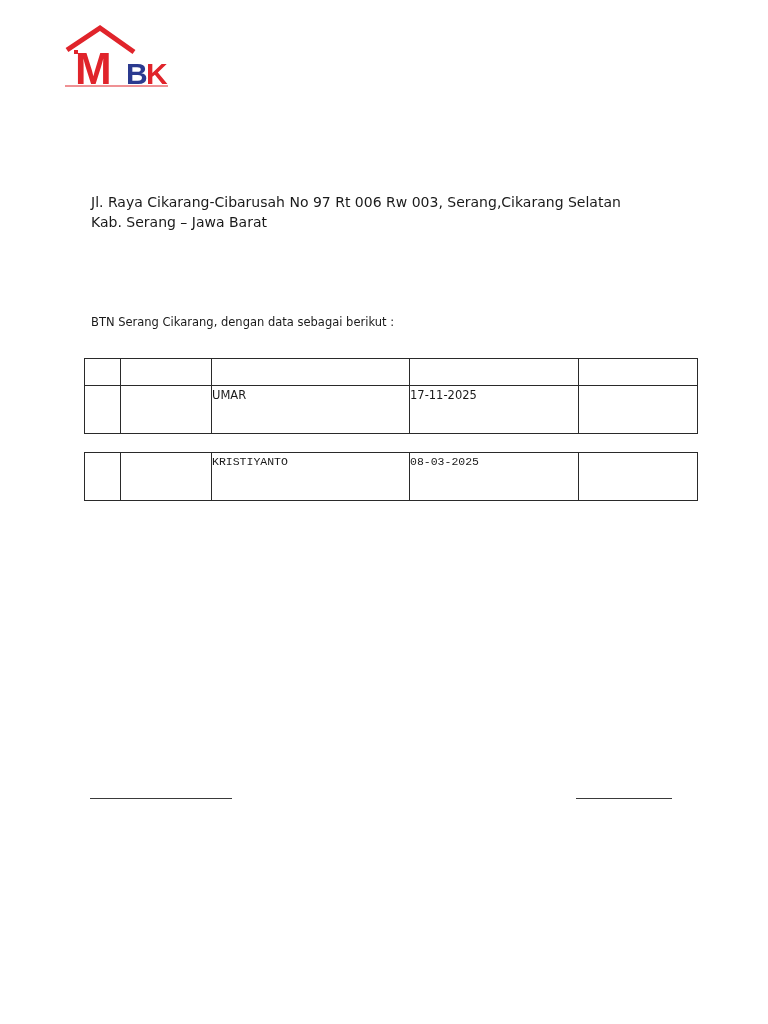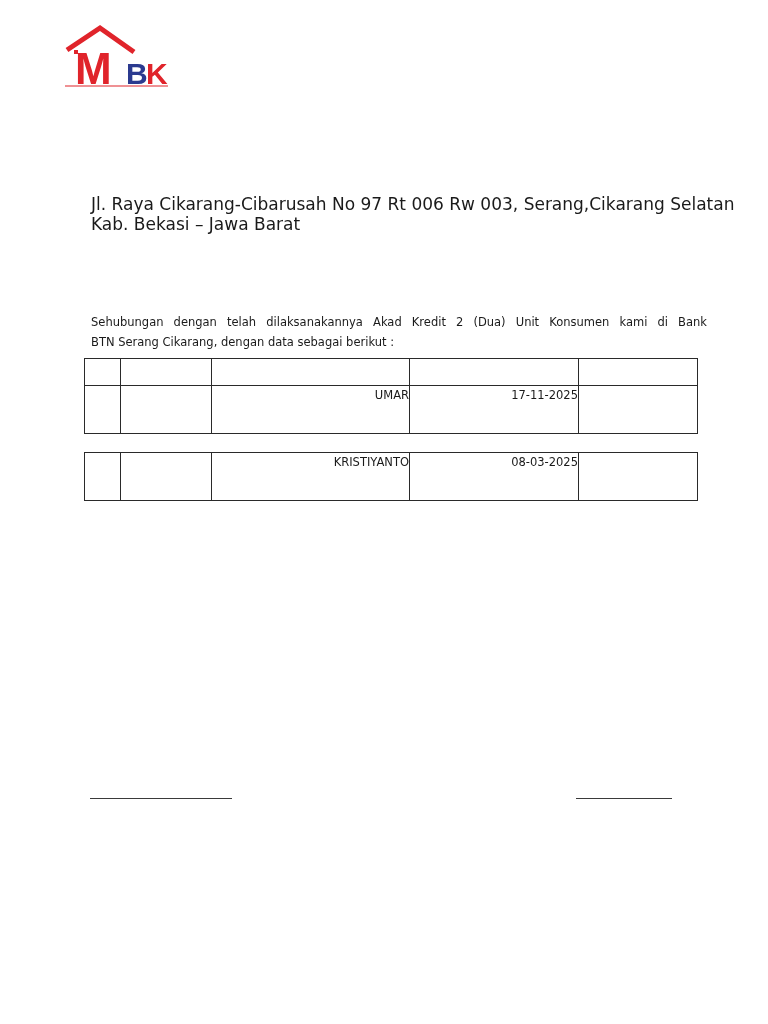--- a/index.html
+++ b/index.html
@@ -2,26 +2,26 @@
 <html><head>
 <meta charset="utf-8">
 <style>
   html, body { margin:0; padding:0; }
   body {
     width:768px; height:1024px; background:#ffffff; position:relative; overflow:hidden;
     font-family:"DejaVu Sans", "Liberation Sans", sans-serif; color:#1a1a1a;
   }
   .logo { position:absolute; left:62px; top:24px; width:110px; height:66px; }
   .logo svg { display:block; }
-  .line { position:absolute; left:91px; font-size:17px; letter-spacing:0; white-space:nowrap; }
+  .line { position:absolute; left:91px; font-size:14px; letter-spacing:0; white-space:nowrap; }
   .para { position:absolute; left:91px; width:616px; font-size:11.5px; line-height:20px; text-align:justify; }
   .para .l1 { display:block; text-align:justify; text-align-last:justify; }
   .para .l2 { display:block; }
   table.data { position:absolute; border-collapse:collapse; table-layout:fixed; }
-  table.data td { border:1.5px solid #2a2a2a; padding:0; vertical-align:top; text-align:right; font-size:11.5px; }
+  table.data td { border:1.5px solid #2a2a2a; padding:0; vertical-align:top; text-align:left; font-size:11.5px; }
   table.data td span { display:block; padding-top:2px; }
   .sig { position:absolute; top:798px; height:0; border-top:1.5px solid #3a3a3a; }
 </style>
 </head>
 <body>
 
 <div class="logo">
   <svg width="110" height="66" viewBox="0 0 110 66">
 
     <polyline points="5,26 38,4 72,28" fill="none" stroke="#e0242b" stroke-width="5" stroke-linejoin="miter"></polyline>
@@ -31,24 +31,23 @@
 
     <text x="64" y="60" font-family="Liberation Sans, sans-serif" font-weight="bold" font-size="30" fill="#2b3a8f">B</text>
 
     <text x="84" y="60" font-family="Liberation Sans, sans-serif" font-weight="bold" font-size="30" fill="#e0242b">K</text>
 
     <line x1="3" y1="62" x2="106" y2="62" stroke="#e0242b" stroke-width="1.2"></line>
   </svg>
 </div>
 
 <div class="line" style="top:194px;">Jl. Raya Cikarang-Cibarusah No 97 Rt 006 Rw 003, Serang,Cikarang Selatan</div>
-<div class="line" style="top:214px;">Kab. Bekasi – Jawa Barat</div>
+<div class="line" style="top:214px;">Kab. Serang – Jawa Barat</div>
 
 <div class="para" style="top:312px;">
-  <span class="l1">Sehubungan dengan telah dilaksanakannya Akad Kredit 2 (Dua) Unit Konsumen kami di Bank</span>
   <span class="l2">BTN Serang Cikarang, dengan data sebagai berikut :</span>
 </div>
 
 <table class="data" style="left:84px; top:358px; width:613px;">
   <colgroup>
     <col style="width:36px">
       <col style="width:91px">
       <col style="width:198px">
       <col style="width:169px">
       <col style="width:119px">
@@ -84,21 +83,21 @@
     <td>
           <span>17-11-2025</span>
         </td>
     <td>
           <span></span>
         </td>
   </tr>
 </tbody>
   </table>
 
-<table class="data" style="left:84px; top:452px; width:613px;">
+<table class="data" style="left:84px; top:452px; width:613px;font-family:Liberation Mono, monospace;">
   <colgroup>
     <col style="width:36px">
       <col style="width:91px">
       <col style="width:198px">
       <col style="width:169px">
       <col style="width:119px">
   </colgroup>
   <tbody>
       <tr style="height:48px;">
     <td>

